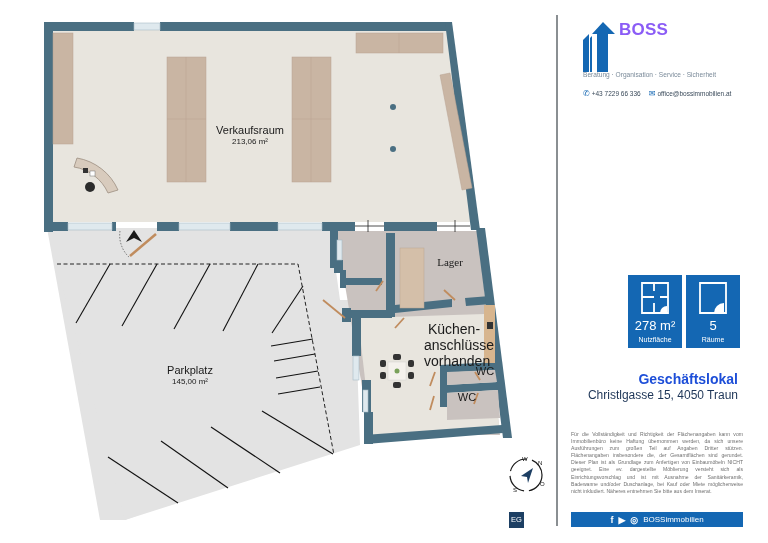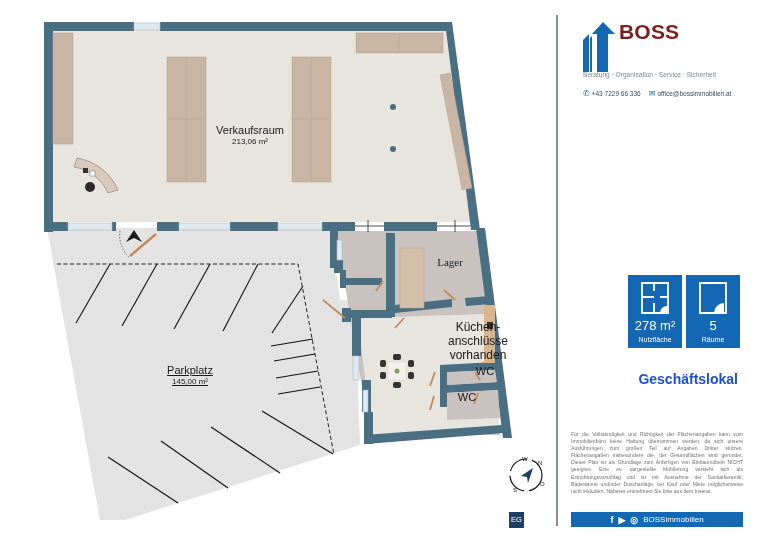--- a/index.html
+++ b/index.html
@@ -4,21 +4,21 @@
 <style>
   html, body { margin:0; padding:0; background:#ffffff; }
   body { width:768px; height:543px; position:relative; overflow:hidden; font-family:"Liberation Sans", sans-serif; }
   #plan { position:absolute; left:0; top:0; width:556px; height:543px; }
   .room-label { position:absolute; text-align:center; color:#1a1a1a; line-height:1.15; }
   .room-label .name { font-size:11px; }
   .room-label .area { font-size:8px; }
   .divider { position:absolute; left:556px; top:15px; width:2px; height:511px; background:#8a8f92; }
   .panel { position:absolute; left:565px; top:0; width:195px; height:543px; }
   .logo { position:absolute; left:18px; top:18px; width:170px; height:56px; }
-  .logo-text1, .logo-text2 { position:absolute; left:36px; font-weight:bold; color:#7f1d1d; font-size:21px; letter-spacing:0.2px; }
+  .logo-text1, .logo-text2 { position:absolute; left:36px; font-weight:bold; color:#8b5cf6; font-size:17px; letter-spacing:0.2px; }
   .logo-text1 { top:2px; }
   .logo-text2 { top:20px; }
   .tagline { position:absolute; left:18px; top:71px; font-size:6.6px; color:#7a8a99; white-space:nowrap; }
   .contact { position:absolute; left:18px; top:89px; font-size:6.5px; color:#3a4a5a; display:flex; gap:8px; align-items:center; white-space:nowrap; }
   .contact span.ic { color:#1467b3; font-size:8px; margin-right:2px; }
   .stat-box { position:absolute; top:275px; width:54px; height:73px; background:#1467b3; color:#fff; text-align:center; }
   .stat-box .val { position:absolute; left:0; right:0; top:43px; font-size:13px; }
   .stat-box .lbl { position:absolute; left:0; right:0; top:61px; font-size:7px; }
   .stat-box svg { position:absolute; left:12px; top:6px; }
   .title { position:absolute; right:22px; top:371px; font-size:14px; font-weight:bold; color:#1d4ed8; text-align:right; white-space:nowrap; }
@@ -173,32 +173,32 @@
   </g>
 </svg>
 
 <div class="room-label" style="left:205px;top:124px;width:90px;">
   <div class="name">Verkaufsraum</div>
   <div class="area">213,06 m²</div>
 </div>
 <div class="room-label" style="left:430px;top:256px;width:40px;font-family:Liberation Serif, serif;">
   <div class="name">Lager</div>
 </div>
-<div class="room-label" style="left:448px;top:321px;width:60px;font-size:12px;">
+<div class="room-label" style="left:424px;top:321px;width:60px;font-size:14px;">
   <div>Küchen-</div>
   <div>anschlüsse</div>
   <div>vorhanden</div>
 </div>
 <div class="room-label" style="left:470px;top:365px;width:30px;">
   <div class="name">WC</div>
 </div>
 <div class="room-label" style="left:452px;top:391px;width:30px;">
   <div class="name">WC</div>
 </div>
-<div class="room-label" style="left:150px;top:364px;width:80px;text-decoration:underline;">
+<div class="room-label" style="left:150px;top:364px;width:80px;">
   <div class="name">Parkplatz</div>
   <div class="area">145,00 m²</div>
 </div>
 
 <svg class="compass" viewBox="0 0 46 46">
   <circle cx="23" cy="23" r="16" fill="none" stroke="#1a1a1a" stroke-width="1.2" stroke-dasharray="22,5"></circle>
   <polygon points="30,16 18,24 24,25 25,31" fill="#1d3f63"></polygon>
   <text x="19" y="9" font-size="6" font-family="Liberation Sans, sans-serif" fill="#111">W</text>
   <text x="35" y="13" font-size="6" font-family="Liberation Sans, sans-serif" fill="#111">N</text>
   <text x="37" y="34" font-size="6" font-family="Liberation Sans, sans-serif" fill="#111">O</text>
@@ -238,20 +238,21 @@
   <div class="stat-box" style="left:121px;">
     <svg width="30" height="34" viewBox="0 0 30 34">
       <path d="M2,2 H28 V32 H2 Z" fill="none" stroke="#fff" stroke-width="1.8"></path>
       <path d="M16,32 A10,10 0 0 1 26,22 V32 Z" fill="#fff"></path>
     </svg>
     <div class="val">5</div>
     <div class="lbl">Räume</div>
   </div>
 
   <div class="title">Geschäftslokal</div>
+  <div class="address">Christlgasse 15, 4050 Traun</div>
 
   <div class="disclaimer">Für die Vollständigkeit und Richtigkeit der Flächenangaben kann vom Immobilienbüro keine Haftung übernommen werden, da sich unsere Ausführungen zum großen Teil auf Angaben Dritter stützen. Flächenangaben insbesondere die, der Gesamtflächen sind gerundet. Dieser Plan ist als Grundlage zum Anfertigen von Einbaumöbeln NICHT geeignet. Eine ev. dargestellte Möblierung versteht sich als Einrichtungsvorschlag und ist mit Ausnahme der Sanitärkeramik, Badewanne und/oder Duschanlage, bei Kauf oder Miete möglicherweise nicht inkludiert. Näheres entnehmen Sie bitte aus dem Inserat.</div>
 
   <div class="social">
     <span class="s-ic">f</span>
     <span class="s-ic">▶</span>
     <span class="s-ic">◎</span>
     <span>BOSSimmobilien</span>
   </div>
 </div>

